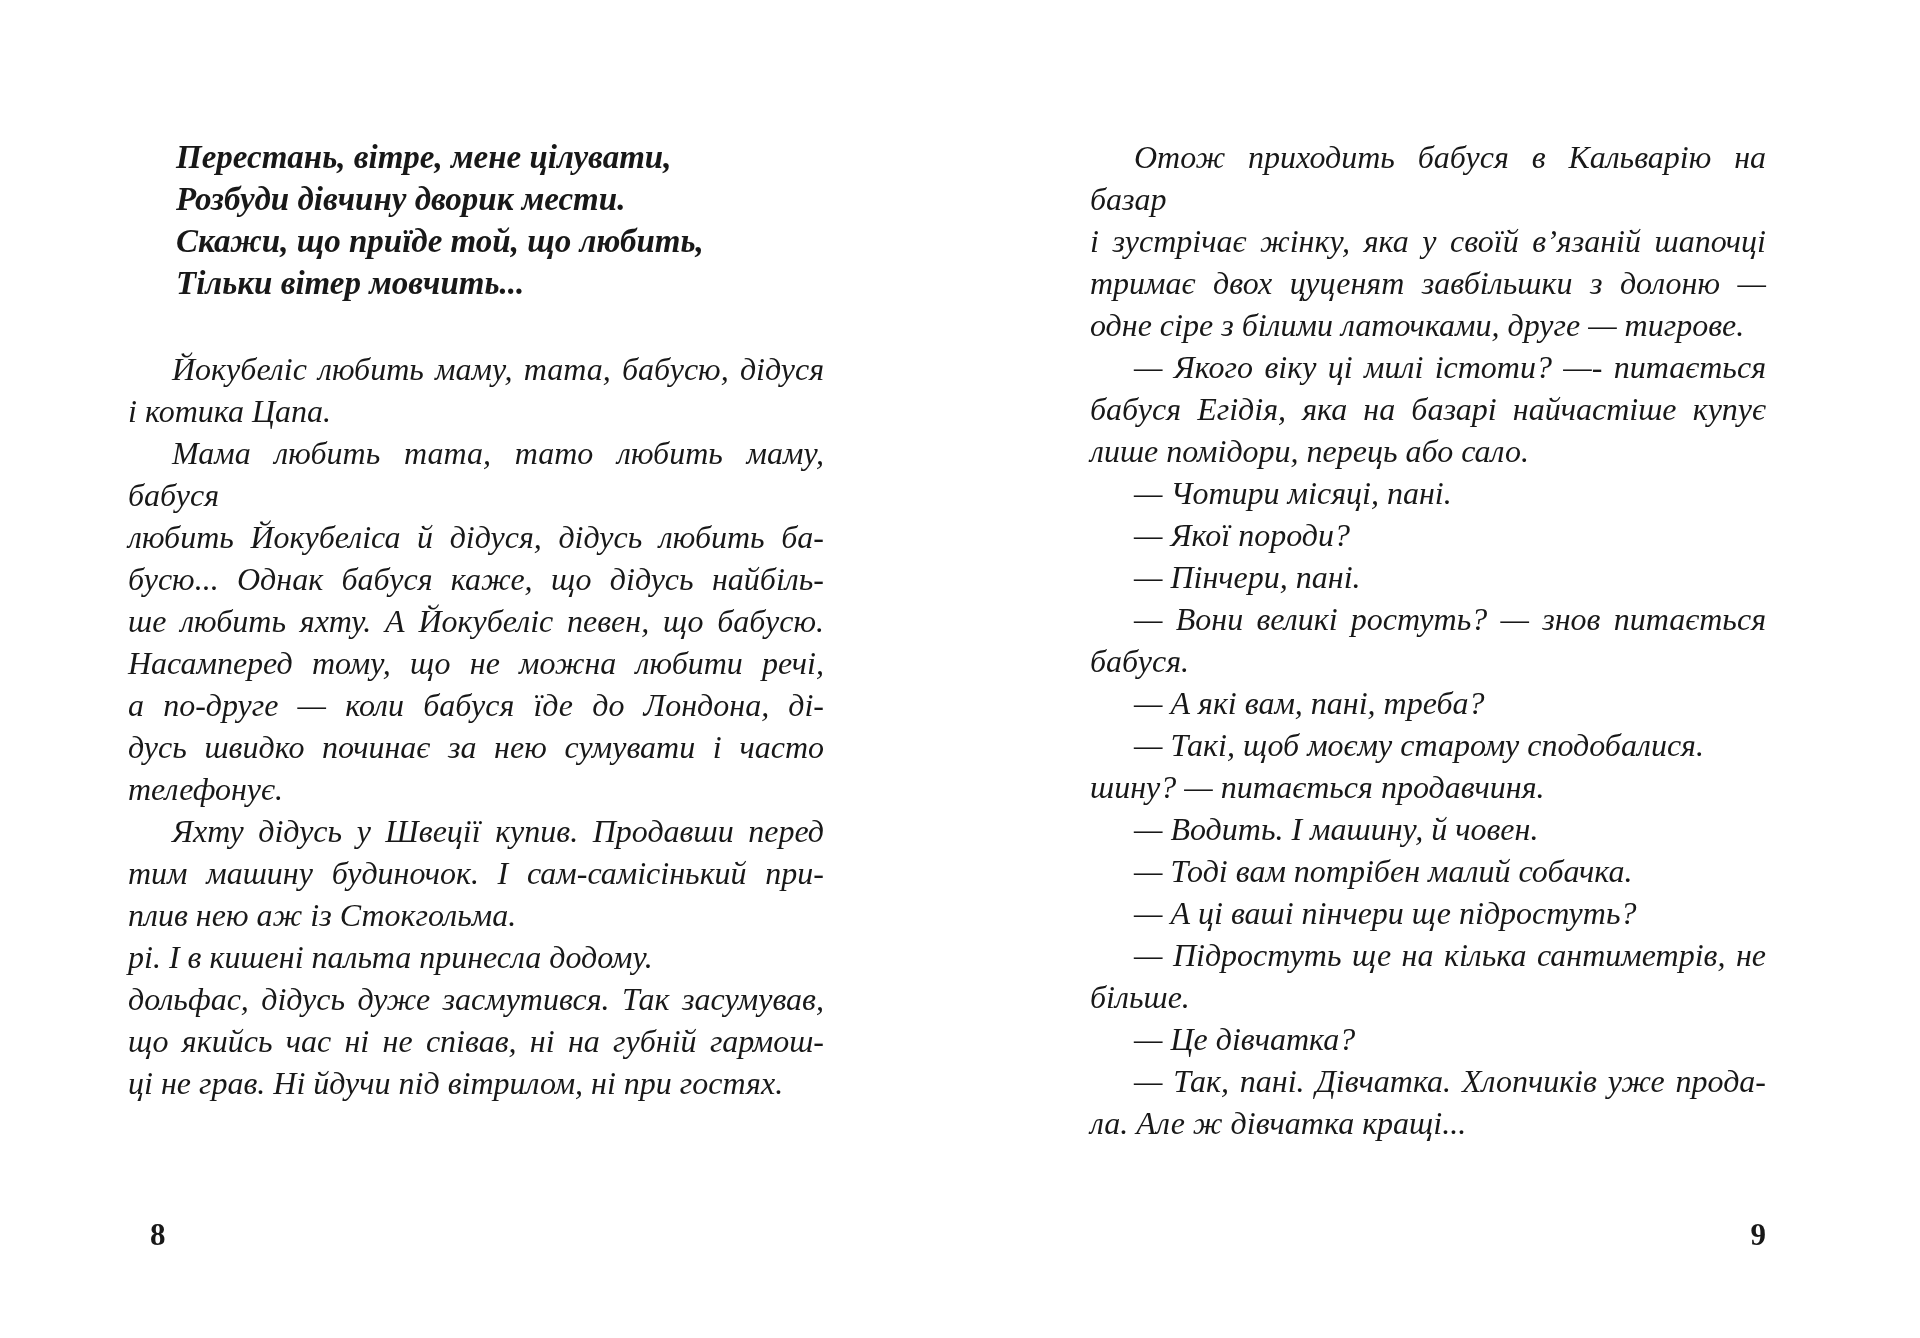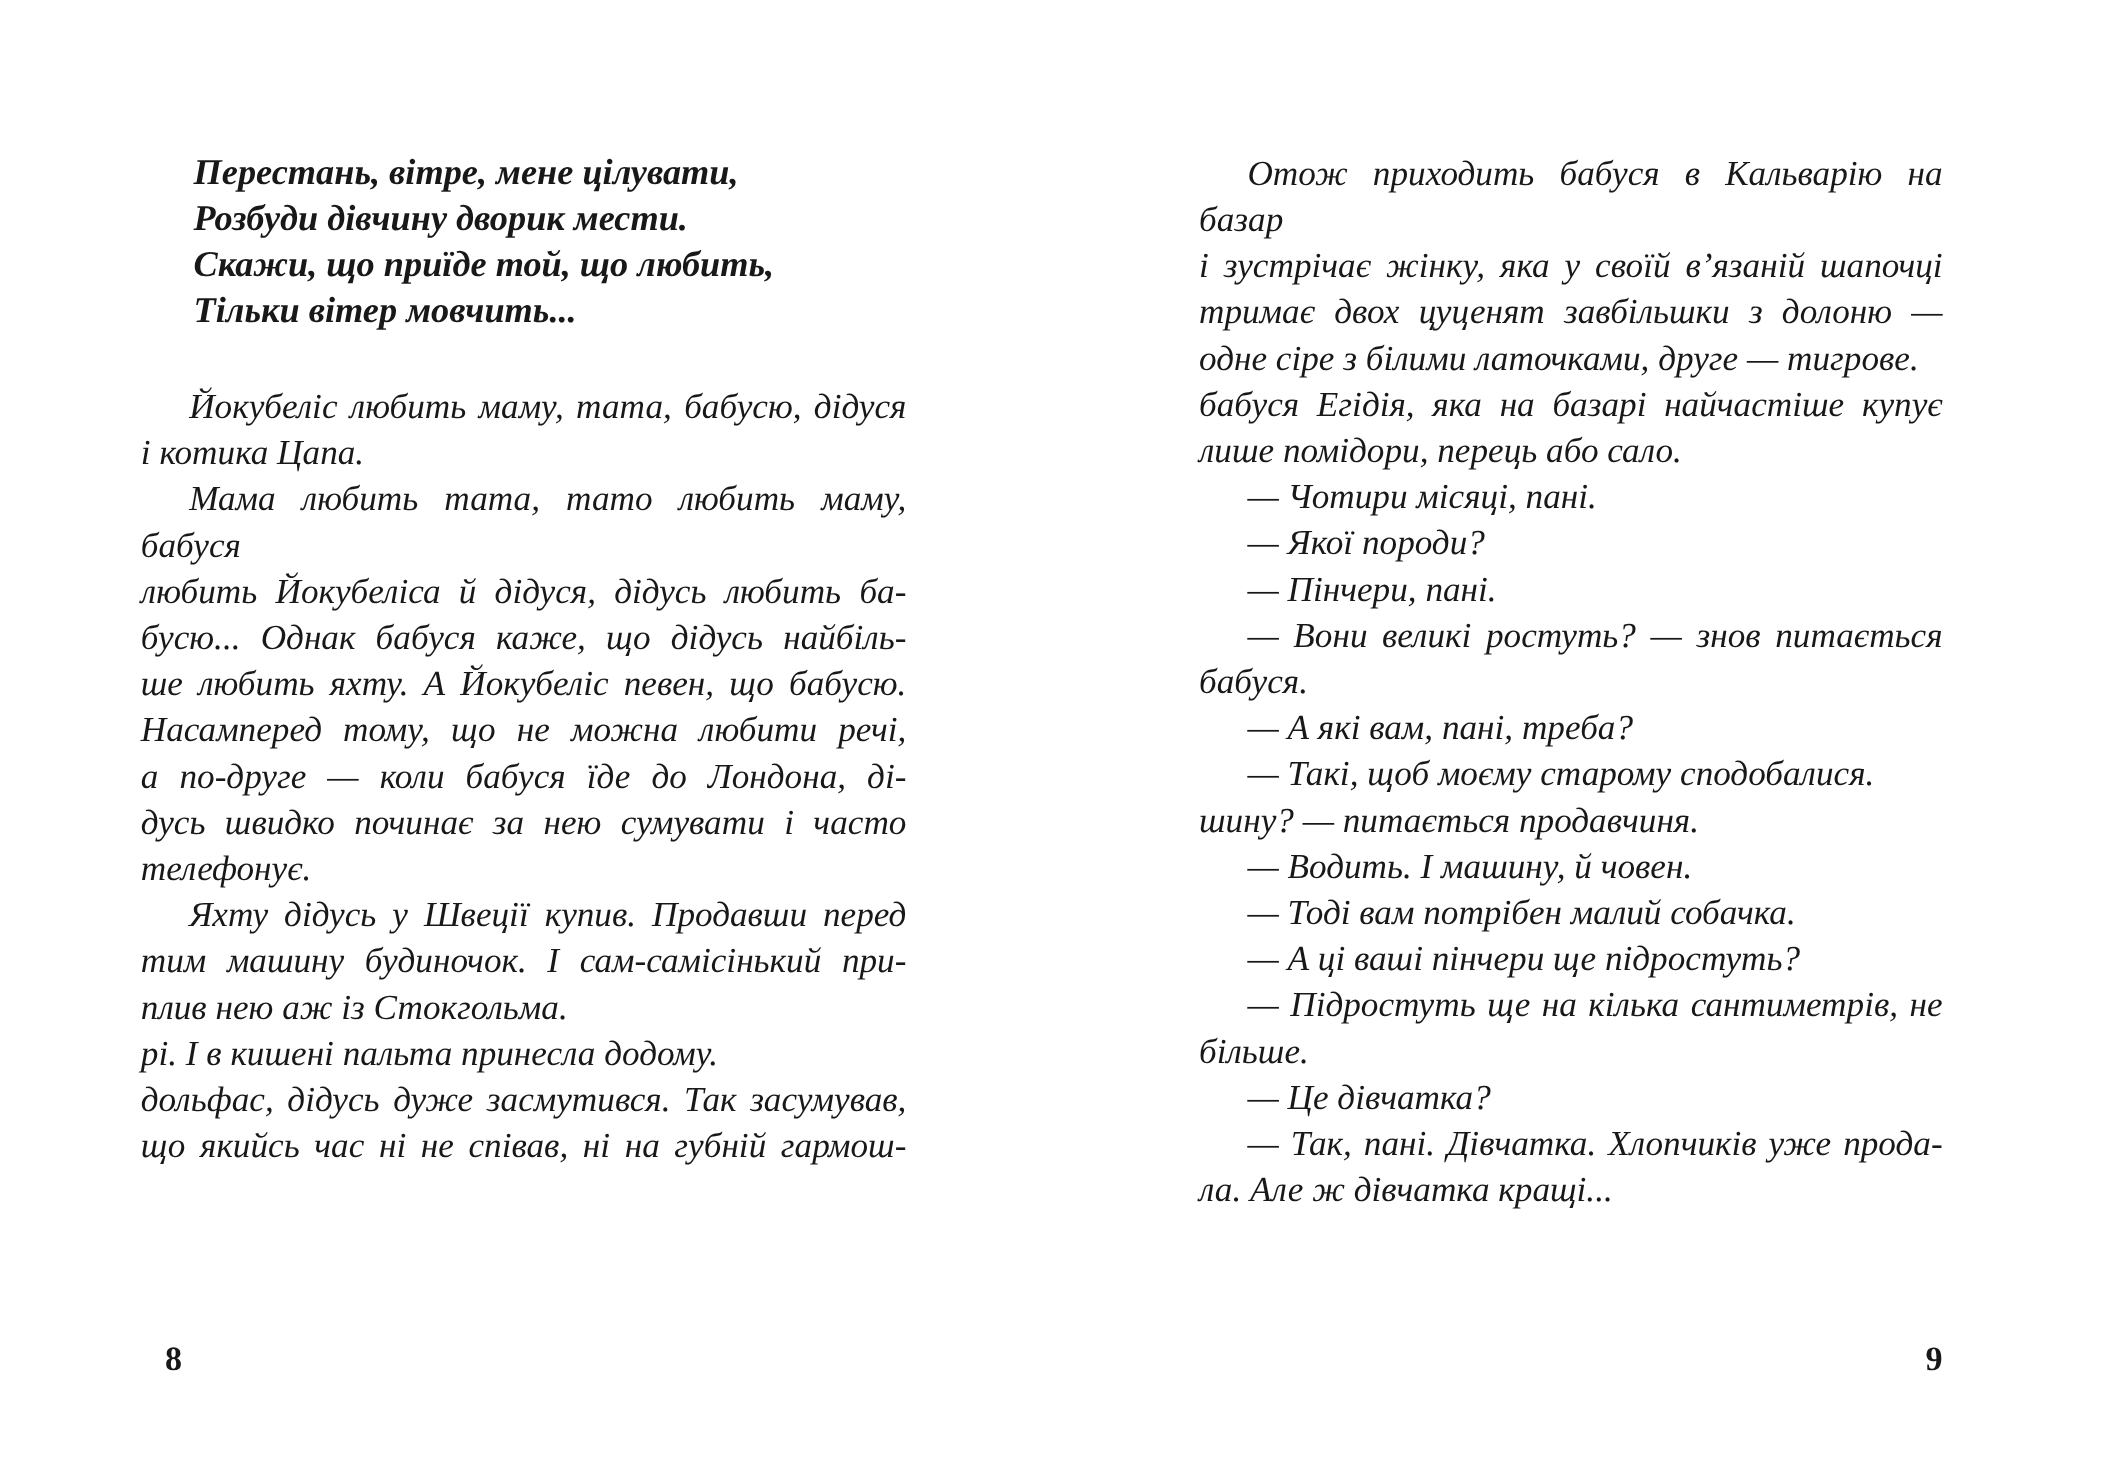--- a/index.html
+++ b/index.html
@@ -100,34 +100,36 @@
           <div class="line first">Яхту дідусь у Швеції купив. Продавши перед</div>
           <div class="line">тим машину будиночок. І сам-самісінький при-</div>
           <div class="line last">плив нею аж із Стокгольма.</div>
         </div>
         <div class="block para">
           <div class="line last">рі. І в кишені пальта принесла додому.</div>
         </div>
         <div class="block para">
           <div class="line">дольфас, дідусь дуже засмутився. Так засумував,</div>
           <div class="line">що якийсь час ні не співав, ні на губній гармош-</div>
+          <div class="line last">ці не грав. Ні йдучи під вітрилом, ні при гостях.</div>
         </div>
       </div>
     <div class="pagenum pagenum-left">8</div>
   </section>
 
   <section class="page right">
     <div class="text-col col-right">
         <div class="block para">
           <div class="line first">Отож приходить бабуся в Кальварію на базар</div>
           <div class="line">і зустрічає жінку, яка у своїй в’язаній шапочці</div>
           <div class="line">тримає двох цуценят завбільшки з долоню —</div>
           <div class="line last">одне сіре з білими латочками, друге — тигрове.</div>
         </div>
         <div class="block para">
+          <div class="line first">— Якого віку ці милі істоти? —- питається</div>
           <div class="line">бабуся Егідія, яка на базарі найчастіше купує</div>
           <div class="line last">лише помідори, перець або сало.</div>
         </div>
         <div class="block para">
           <div class="line first last">— Чотири місяці, пані.</div>
         </div>
         <div class="block para">
           <div class="line first last">— Якої породи?</div>
         </div>
         <div class="block para">

